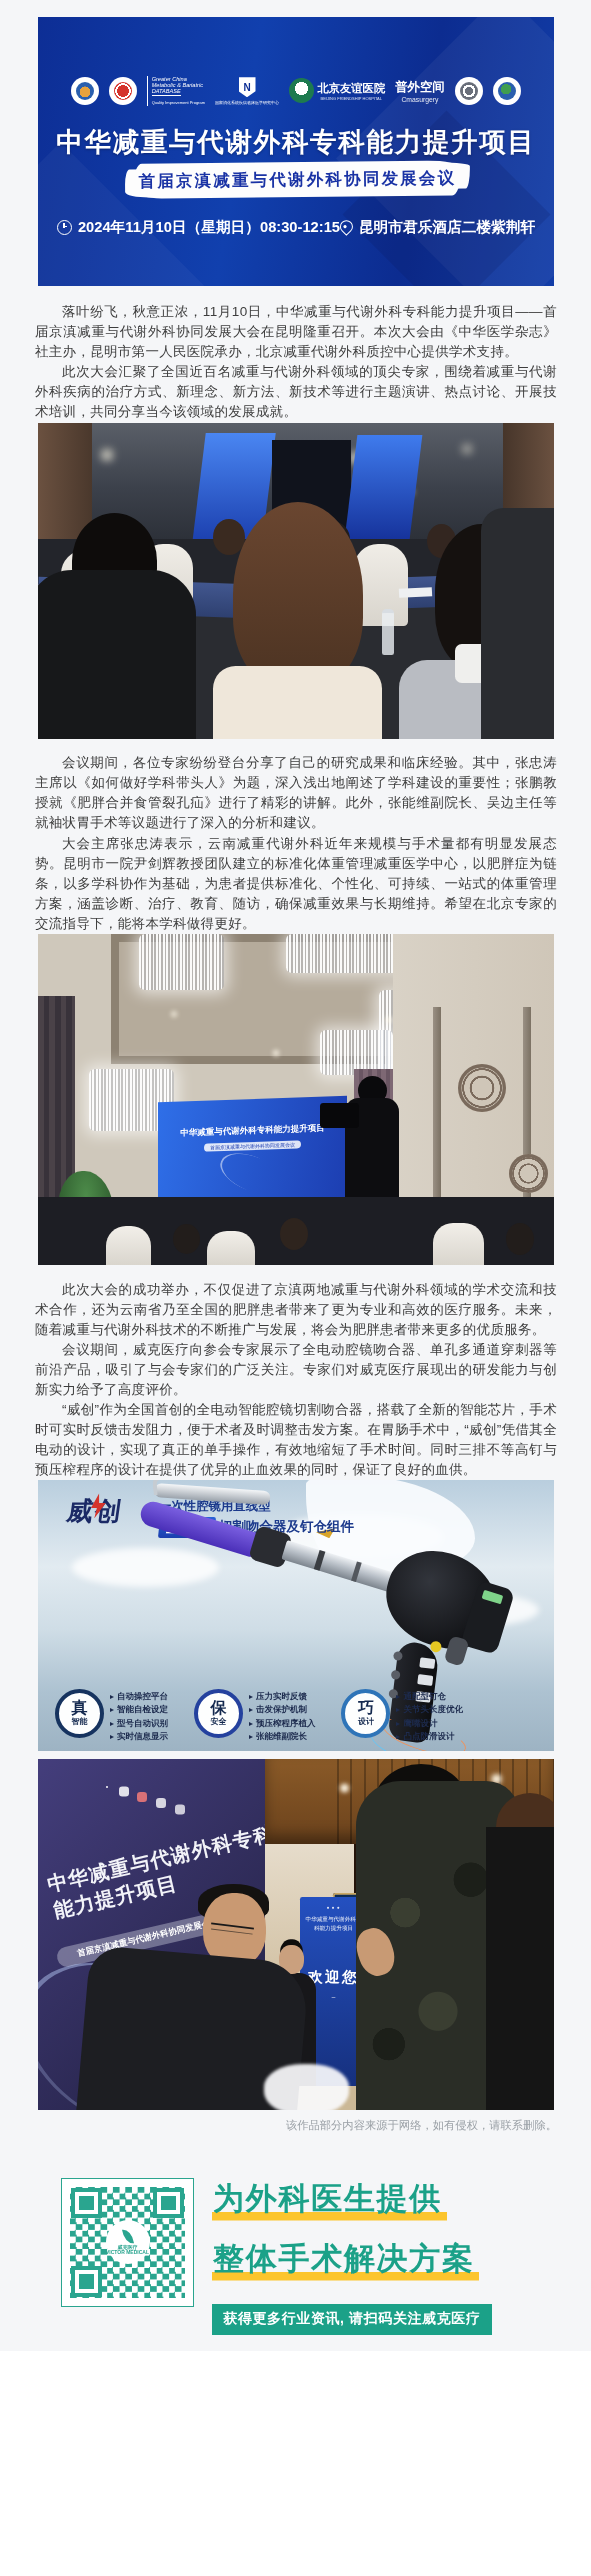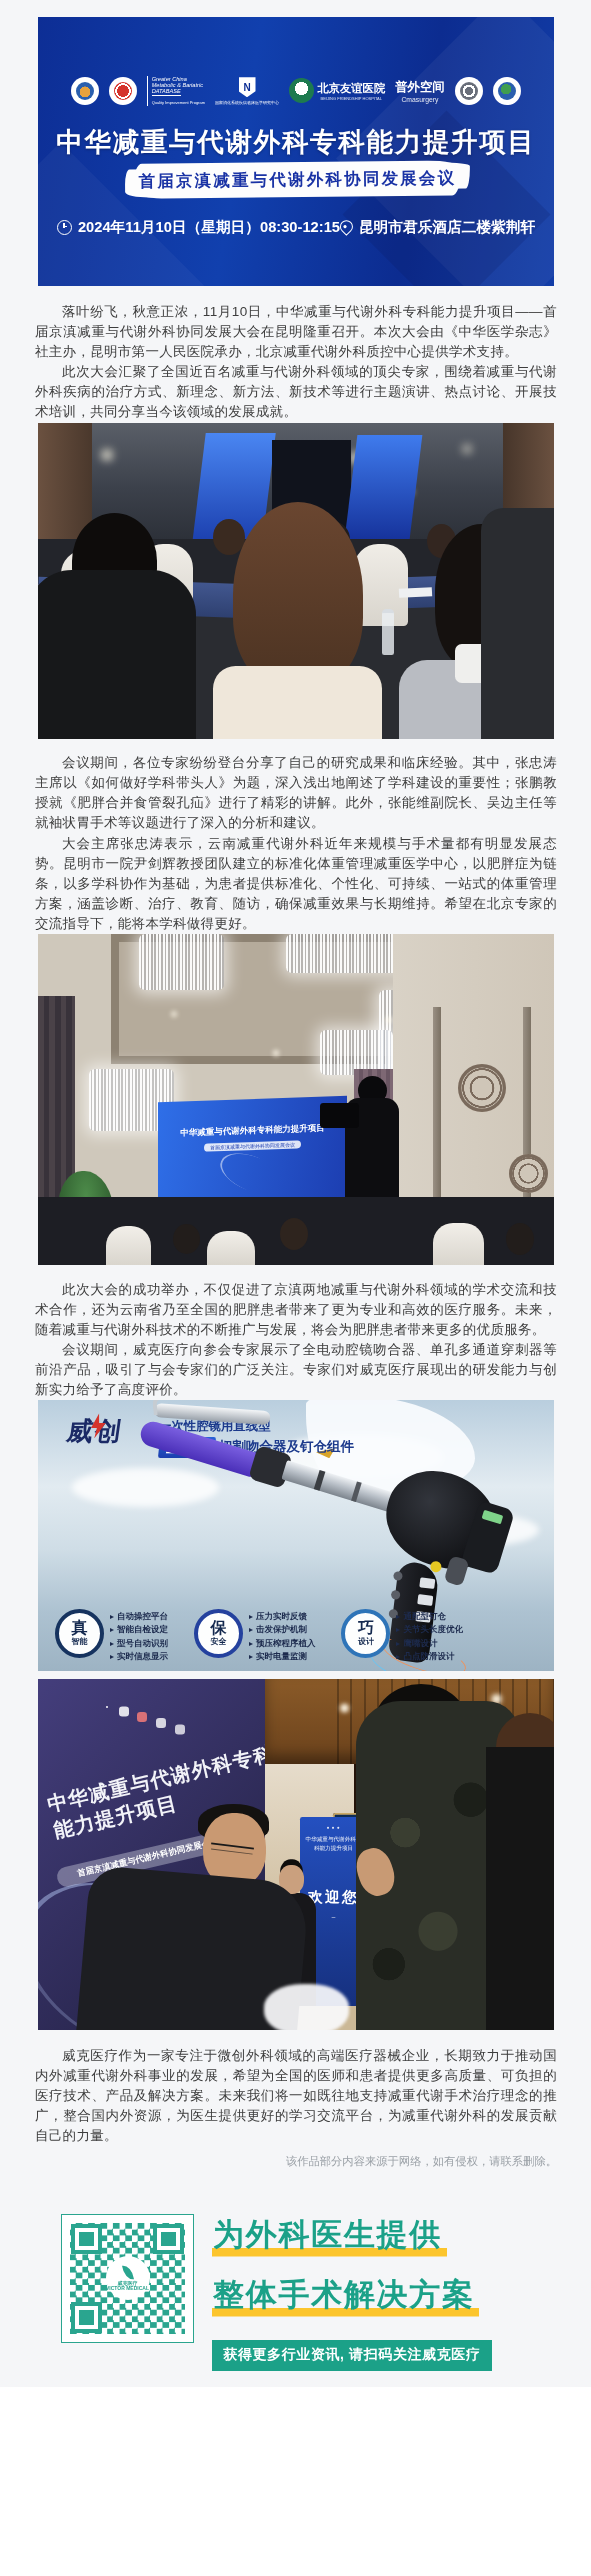--- a/index.html
+++ b/index.html
@@ -314,20 +314,21 @@
     <div class="cover" style="left:68px;bottom:0;width:45px;height:39px;"></div>
     <div class="cover" style="left:169px;bottom:0;width:48px;height:34px;"></div>
     <div class="cover" style="left:395px;bottom:0;width:51px;height:42px;"></div>
     <div class="head" style="left:135px;bottom:11.3px;width:27px;height:30px;"></div>
     <div class="head" style="left:242px;bottom:14.7px;width:28px;height:32px;background:#2e241e;"></div>
     <div class="head" style="left:468px;bottom:10px;width:28px;height:32px;"></div>
   </div>
 
   <p class="para" style="margin-top:14.7px;">此次大会的成功举办，不仅促进了京滇两地减重与代谢外科领域的学术交流和技术合作，还为云南省乃至全国的肥胖患者带来了更为专业和高效的医疗服务。未来，随着减重与代谢外科技术的不断推广与发展，将会为肥胖患者带来更多的优质服务。</p>
   <p class="para">会议期间，威克医疗向参会专家展示了全电动腔镜吻合器、单孔多通道穿刺器等前沿产品，吸引了与会专家们的广泛关注。专家们对威克医疗展现出的研发能力与创新实力给予了高度评价。</p>
+  <p class="para">“威创”作为全国首创的全电动智能腔镜切割吻合器，搭载了全新的智能芯片，手术时可实时反馈击发阻力，便于术者及时调整击发方案。在胃肠手术中，“威创”凭借其全电动的设计，实现了真正的单手操作，有效地缩短了手术时间。同时三排不等高钉与预压榨程序的设计在提供了优异的止血效果的同时，保证了良好的血供。</p>
 
   <div class="photo prod">
     <div class="cloud" style="left:34px;top:68px;width:147px;height:39px;"></div>
     <div class="cloud" style="left:237px;top:34px;width:169px;height:45px;"></div>
     <div class="cloud" style="left:366px;top:113px;width:135px;height:34px;"></div>
     <div class="abs eagle"></div>
     <div class="abs brand">
       <span class="zh">威创</span>
       <span class="bolt"></span>
     </div>
@@ -365,21 +366,21 @@
       </div>
       <div class="badge">
         <div class="ring r2">
           <span class="big">保</span>
           <span class="small">安全</span>
         </div>
         <ul class="blist">
           <li>压力实时反馈</li>
           <li>击发保护机制</li>
           <li>预压榨程序植入</li>
-          <li>实时电量监测</li>
+          <li>张能维副院长</li>
         </ul>
       </div>
       <div class="badge">
         <div class="ring r3">
           <span class="big">巧</span>
           <span class="small">设计</span>
         </div>
         <ul class="blist">
           <li>通配型钉仓</li>
           <li>关节头长度优化</li>
@@ -419,21 +420,20 @@
     <div class="abs man1b"></div>
     <div class="abs cup"></div>
     <div class="abs silh1h"></div>
     <div class="abs silh1"></div>
     <div class="abs hand"></div>
     <div class="abs silh2h"></div>
     <div class="abs silh2"></div>
     <div class="abs tissue"></div>
   </div>
 
-  <p class="para" style="margin-top:16px;">威克医疗作为一家专注于微创外科领域的高端医疗器械企业，长期致力于推动国内外减重代谢外科事业的发展，希望为全国的医师和患者提供更多高质量、可负担的医疗技术、产品及解决方案。未来我们将一如既往地支持减重代谢手术治疗理念的推广，整合国内外资源，为医生提供更好的学习交流平台，为减重代谢外科的发展贡献自己的力量。</p>
   <div class="disclaimer">该作品部分内容来源于网络，如有侵权，请联系删除。</div>
 
   <div class="footer">
     <div class="qrbox">
       <div class="qr">
         <div class="fp tl"></div>
         <div class="fp tr"></div>
         <div class="fp bl"></div>
         <div class="ctr">
           <div class="leaf"></div>

